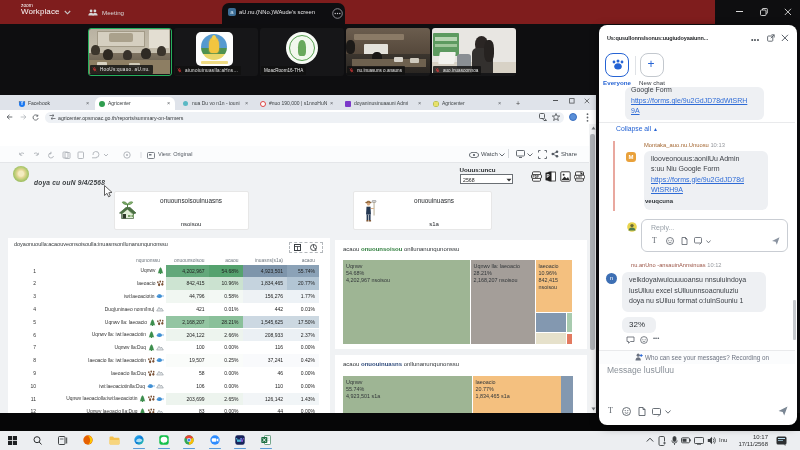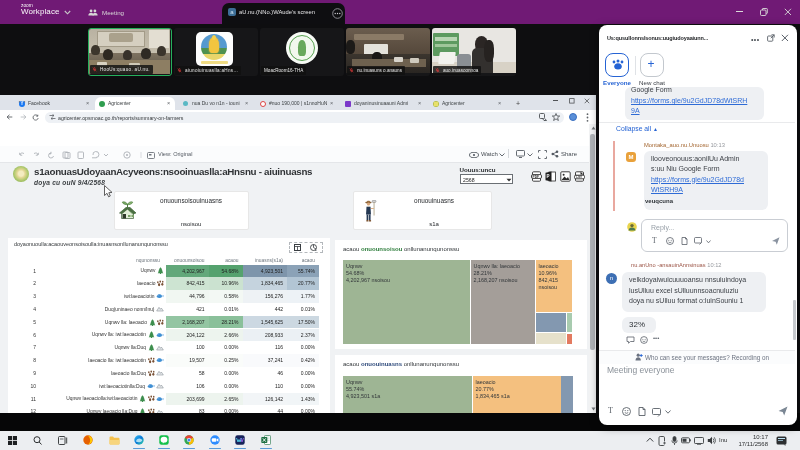--- a/index.html
+++ b/index.html
@@ -1,19 +1,19 @@
 <!DOCTYPE html>
 <html><head><meta charset="utf-8">
 <style>
 *{margin:0;padding:0;box-sizing:border-box;font-family:"Liberation Sans",sans-serif;}
 html,body{width:800px;height:450px;overflow:hidden;background:#0d0d0f;}
 .ab{position:absolute;}
 #stage{position:relative;width:800px;height:450px;background:#0e0e10;overflow:hidden;}
 
-#zbar{left:0;top:0;width:800px;height:24px;background:#701a75;}
+#zbar{left:0;top:0;width:715px;height:24px;background:#7f1d1d;}
 #zbar .zl{left:21px;top:2.5px;color:#fafafa;font-size:4.8px;}
 #zbar .zw{left:21px;top:7px;color:#fafafa;font-size:8px;letter-spacing:0.1px;}
 #ztab{left:222px;top:3px;width:123px;height:21px;background:#0e0e11;border-radius:7px 7px 0 0;}
 
 .tile{top:28px;height:48px;background:#161618;overflow:hidden;border-radius:3px;}
 .vlabel{position:absolute;left:1px;bottom:1px;height:9px;background:rgba(16,16,16,.82);color:#e8e8e8;font-size:4.6px;line-height:9px;padding:0 3px 0 10px;white-space:nowrap;overflow:hidden;border-radius:1px;}
 .mic{position:absolute;left:2px;bottom:2.5px;width:5px;height:5px;}
 
 #share{left:0;top:95px;width:596px;height:318px;background:#fff;overflow:hidden;}
 #tabbar{left:0;top:0;width:596px;height:15px;background:#dfe3ea;}
@@ -264,21 +264,20 @@
     <svg class="ab" style="left:551px;top:4px" width="8" height="8">
           <circle cx="6" cy="1.8" r="1.3" fill="#555b63"></circle>
           <circle cx="1.8" cy="4" r="1.3" fill="#555b63"></circle>
           <circle cx="6" cy="6.2" r="1.3" fill="#555b63"></circle>
           <path d="M6 1.8 L1.8 4 L6 6.2" stroke="#555b63" stroke-width="0.8" fill="none"></path>
         </svg>
     <div class="ab" style="left:561px;top:4.5px;font-size:6px;color:#454b52;">Share</div>
   </div>
   <div class="ab" id="content">
     <div class="ab" style="left:13px;top:3px;width:16px;height:16px;border-radius:50%;background:radial-gradient(circle at 50% 48%,#f4ecc0 0 22%,#e3d795 35%,#b8cc74 55%,#8fb655 78%,#7aa34a 100%);"></div>
-    <div class="ab" style="left:34px;top:3px;font-size:9.8px;font-weight:bold;color:#303336;letter-spacing:-0.3px;">s1aonuasUdoyaanAcyveons:nsooinuaslla:aHnsnu - aiuinuasns</div>
     <div class="ab" style="left:34px;top:16px;font-size:6.6px;font-weight:bold;font-style:italic;color:#3c4043;letter-spacing:0.2px;">doya cu ouN 9/4/2568</div>
     <svg class="ab" style="left:103px;top:22px" width="10" height="13" viewBox="0 0 10 13">
           <path d="M1.5 0.5 L1.5 10.5 L4 8.3 L5.6 11.8 L7.3 11 L5.8 7.7 L9 7.4 Z" fill="#fdfdfd" stroke="#3a3a3a" stroke-width="0.8"></path>
         </svg>
     <div class="ab" style="left:459.5px;top:2.5px;font-size:6.2px;font-weight:bold;color:#26292c;">Uouus:uncu</div>
     <div class="ab" style="left:460px;top:11px;width:53px;height:9.5px;background:#fff;border:1px solid #6a6f74;">
       <div class="ab" style="left:2px;top:1.6px;font-size:5.2px;color:#222;">2568</div>
       <svg class="ab" style="left:45px;top:3.2px" width="6" height="4">
             <path d="M0.5 0.8 L3 3.4 L5.5 0.8 Z" fill="#333"></path>
           </svg>
@@ -824,21 +823,21 @@
       </svg>
   <div class="ab" style="left:54px;top:310px;color:#5a6169;font-size:6px;">•••</div>
   <div class="ab" style="left:0;top:325px;width:196px;height:1px;background:#e9eaec;"></div>
   <div class="ab" style="left:0;top:326px;width:196px;height:13px;background:#fbfcfd;"></div>
   <svg class="ab" style="left:36px;top:328px" width="9" height="8" viewBox="0 0 9 8">
         <circle cx="3.2" cy="2.2" r="1.6" fill="#6b7280"></circle>
         <path d="M0.5 7.5 C0.5 5 2 4.2 3.2 4.2 C4.4 4.2 5.9 5 5.9 7.5 Z" fill="#6b7280"></path>
         <path d="M6.2 1 L6.2 4 M4.7 2.5 L7.7 2.5" stroke="#2563d4" stroke-width="0.9"></path>
       </svg>
   <div class="ab" style="left:46px;top:328.5px;font-size:6.3px;color:#6b7280;">Who can see your messages? Recording on</div>
-  <div class="ab" style="left:8px;top:340px;font-size:8.5px;color:#8a9199;">Meeting everyone</div>
+  <div class="ab" style="left:8px;top:340px;font-size:8.5px;color:#8a9199;">Message lusUlluu</div>
   <div class="ab" style="left:9px;top:381px;font-size:8px;color:#5a6169;font-family:'Liberation Serif',serif;">T</div>
   <svg class="ab" style="left:23px;top:382px" width="9" height="9">
         <circle cx="4.5" cy="4.5" r="4" stroke="#5a6169" fill="none" stroke-width="0.9"></circle>
         <circle cx="3.2" cy="3.6" r="0.6" fill="#5a6169"></circle>
         <circle cx="5.8" cy="3.6" r="0.6" fill="#5a6169"></circle>
         <path d="M2.8 5.6 Q4.5 7 6.2 5.6" stroke="#5a6169" fill="none" stroke-width="0.8"></path>
       </svg>
   <svg class="ab" style="left:39px;top:382px" width="8" height="9">
         <path d="M1 0.5 L5 0.5 L7 2.5 L7 8.5 L1 8.5 Z M5 0.5 L5 2.5 L7 2.5" stroke="#5a6169" fill="none" stroke-width="0.9"></path>
       </svg>

